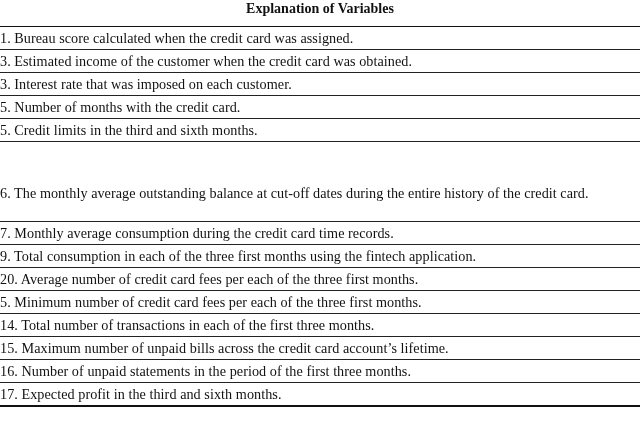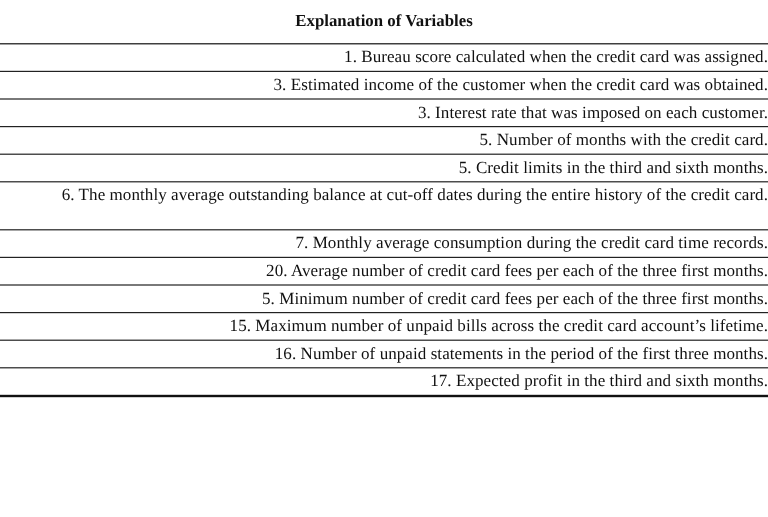--- a/index.html
+++ b/index.html
@@ -1,33 +1,35 @@
 <!DOCTYPE html>
 <html><head>
 <meta charset="utf-8">
 <style>
   html, body { margin: 0; padding: 0; background: #ffffff; }
   body { width: 640px; height: 431px; overflow: hidden; font-family: "DejaVu Serif", "Liberation Serif", serif; color: #111; }
-  .title { text-align: center; font-weight: bold; font-size: 14px; height: 24px; line-height: 14px; padding-top: 12px; font-family: "Liberation Serif", serif; }
+  .title { text-align: center; font-weight: bold; font-size: 14px; height: 24px; line-height: 14px; padding-top: 2px; font-family: "Liberation Serif", serif; }
   .table { border-top: 1.5px solid #111; }
-  .row { font-family: "Liberation Serif", serif; font-size: 14.2px; line-height: 17px; padding: 3px 0 2px 0; border-bottom: 1.5px solid #222; white-space: normal; letter-spacing: 0.05px; text-align: right; }
+  .row { font-family: "Liberation Serif", serif; font-size: 14.2px; line-height: 17px; padding: 3px 0 2px 0; border-bottom: 1.5px solid #222; white-space: normal; letter-spacing: 0.05px; }
   .row.single { height: 17px; }
-  .row.double { height: 34px; }
+  .row.double { height: 34px; margin-top: 40px; }
   .row:last-child { border-bottom: 2px solid #111; }
 </style>
 </head>
 <body>
 
 <div class="title">Explanation of Variables</div>
 <div class="table">
   <div class="row single">1. Bureau score calculated when the credit card was assigned.</div>
   <div class="row single">3. Estimated income of the customer when the credit card was obtained.</div>
   <div class="row single">3. Interest rate that was imposed on each customer.</div>
   <div class="row single">5. Number of months with the credit card.</div>
   <div class="row single">5. Credit limits in the third and sixth months.</div>
   <div class="row double">6. The monthly average outstanding balance at cut-off dates during the entire history of the   credit card.</div>
   <div class="row single">7. Monthly average consumption during the credit card time records.</div>
+  <div class="row single">9. Total consumption in each of the three first months using the fintech application.</div>
   <div class="row single">20. Average number of credit card fees per each of the three first months.</div>
   <div class="row single">5. Minimum number of credit card fees per each of the three first months.</div>
+  <div class="row single">14. Total number of transactions in each of the first three months.</div>
   <div class="row single">15. Maximum number of unpaid bills across the credit card account’s lifetime.</div>
   <div class="row single">16. Number of unpaid statements in the period of the first three months.</div>
   <div class="row single">17. Expected profit in the third and sixth months.</div>
 </div>
 
 </body></html>

